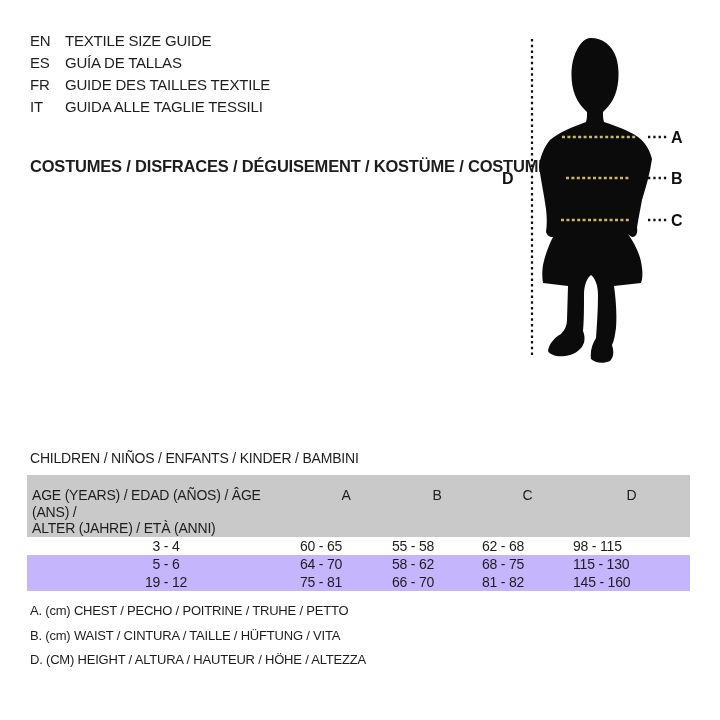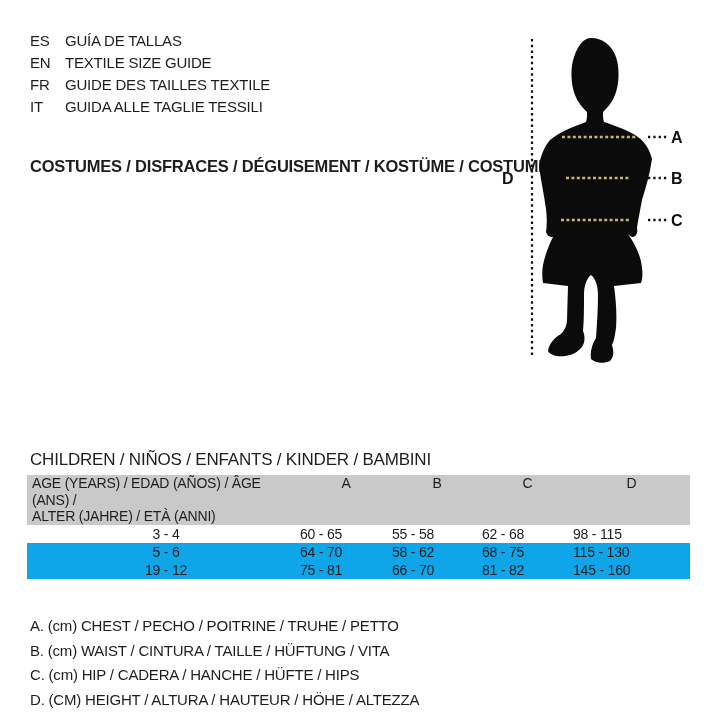--- a/index.html
+++ b/index.html
@@ -14,51 +14,51 @@
   .lang-code{width:35px;flex:0 0 35px;}
   
   .category-title{
     position:absolute;left:30px;top:157px;font-size:16.5px;font-weight:bold;
     letter-spacing:-0.2px;white-space:nowrap;
   }
   
   .figure-svg{position:absolute;left:490px;top:25px;}
   .fig-label{font-family:"Liberation Sans","DejaVu Sans",sans-serif;font-weight:bold;font-size:16px;fill:#111;}
   
-  .section-title{position:absolute;left:30px;top:450px;font-size:17px;letter-spacing:-0.2px;}
+  .section-title{position:absolute;left:30px;top:450px;font-size:14px;letter-spacing:-0.2px;}
   table.size-table{
     position:absolute;left:27px;top:475px;width:663px;
     border-collapse:collapse;table-layout:fixed;font-size:14px;letter-spacing:-0.2px;
   }
   table.size-table th,table.size-table td{padding:0;font-weight:normal;}
   .size-table thead th{
-    background:#c9c9c9;height:36px;vertical-align:top;text-align:center;padding-top:0;
+    background:#c9c9c9;height:36px;vertical-align:top;text-align:center;padding-top:12px;
   }
   .size-table thead th.age-head{
     text-align:left;padding-left:5px;line-height:16.5px;
   }
   .size-table tbody td{height:18px;text-align:left;}
   .size-table tbody td.age-cell{text-align:center;padding-left:5px;}
-  .size-table tbody tr.alt{background:#0ea5e9;}
+  .size-table tbody tr.alt{background:#c4b5fd;}
   
-  .legend{position:absolute;left:30px;top:599px;font-size:15px;line-height:24.6px;letter-spacing:-0.2px;margin-top:15px;}
+  .legend{position:absolute;left:30px;top:599px;font-size:13px;line-height:24.6px;letter-spacing:-0.2px;}
 </style>
 </head>
 <body>
 
 <div class="canvas">
 
   <div class="lang-list">
     <div class="lang-row">
+      <span class="lang-code">EN</span>
+      <span class="lang-label">TEXTILE SIZE GUIDE</span>
+    </div>
+    <div class="lang-row">
       <span class="lang-code">ES</span>
       <span class="lang-label">GUÍA DE TALLAS</span>
-    </div>
-    <div class="lang-row">
-      <span class="lang-code">EN</span>
-      <span class="lang-label">TEXTILE SIZE GUIDE</span>
     </div>
     <div class="lang-row">
       <span class="lang-code">FR</span>
       <span class="lang-label">GUIDE DES TAILLES TEXTILE</span>
     </div>
     <div class="lang-row">
       <span class="lang-code">IT</span>
       <span class="lang-label">GUIDA ALLE TAGLIE TESSILI</span>
     </div>
   </div>
@@ -170,17 +170,16 @@
         <td>66 - 70</td>
         <td>81 - 82</td>
         <td>145 - 160</td>
       </tr>
     </tbody>
   </table>
 
   <div class="legend">
     <div>A. (cm) CHEST / PECHO / POITRINE / TRUHE / PETTO</div>
     <div>B. (cm) WAIST / CINTURA / TAILLE / HÜFTUNG / VITA</div>
-    <div>C. (cm) HIP / CADERA / HANCHE / HÜFTE / HIPS</div>
     <div>D. (CM) HEIGHT / ALTURA / HAUTEUR / HÖHE / ALTEZZA</div>
   </div>
 
 </div>
 
 </body></html>

